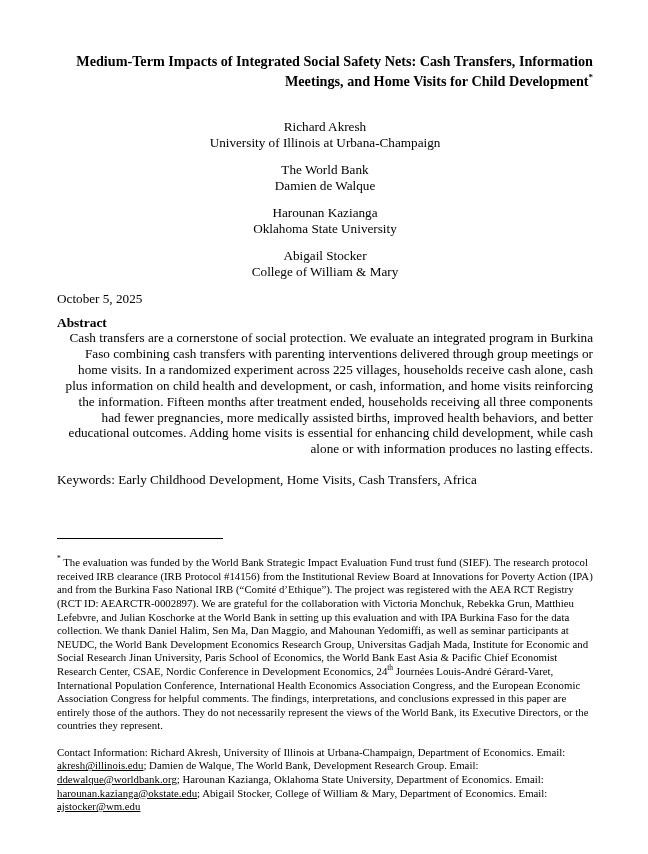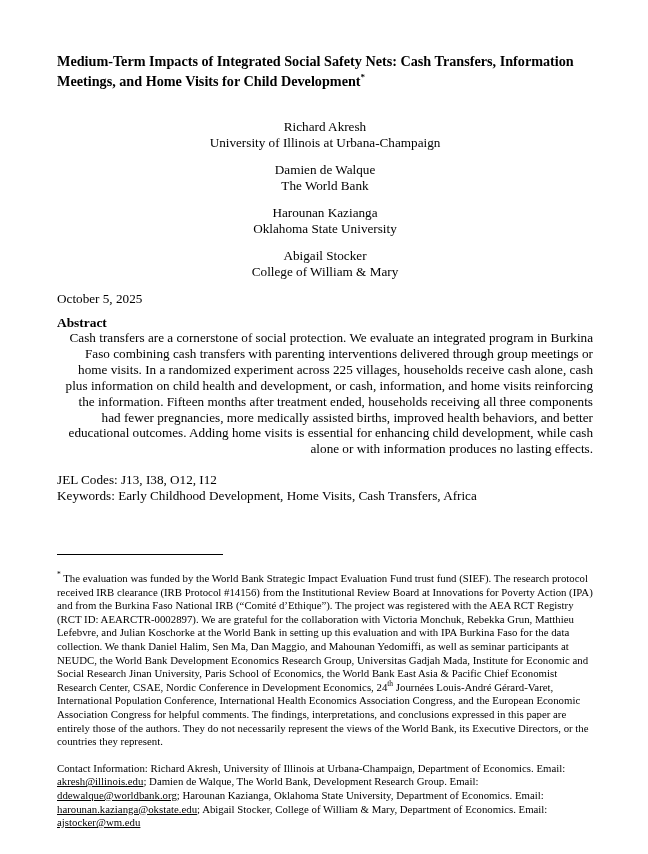--- a/index.html
+++ b/index.html
@@ -14,21 +14,21 @@
     color: #000000;
     font-family: "Liberation Serif", "DejaVu Serif", serif;
     position: relative;
     box-sizing: border-box;
     padding: 45px 55px 0 57px;
     overflow: hidden;
   }
   .title {
     font-size: 14.2px;
     font-weight: bold;
-    text-align: left;
+    text-align: right;
     line-height: 20px;
     margin: 6px 0 0 0;
   }
   .title sup {
     font-size: 9px;
     line-height: 0;
   }
   .authors {
     margin-top: 28px;
   }
@@ -92,41 +92,40 @@
   <div class="title">
     <span>Medium-Term Impacts of Integrated Social Safety Nets: Cash Transfers, Information Meetings, and Home Visits for Child Development</span><sup>*</sup>
   </div>
 
   <div class="authors">
       <div class="author-block">
         <div>Richard Akresh</div>
         <div>University of Illinois at Urbana-Champaign</div>
       </div>
       <div class="author-block">
+        <div>The World Bank</div>
         <div>Damien de Walque</div>
-        <div>The World Bank</div>
       </div>
       <div class="author-block">
         <div>Harounan Kazianga</div>
         <div>Oklahoma State University</div>
       </div>
       <div class="author-block">
         <div>Abigail Stocker</div>
         <div>College of William &amp; Mary</div>
       </div>
     </div>
 
   <div class="date-line">October 5, 2025</div>
 
   <div class="abstract-heading">Abstract</div>
 
   <p class="abstract-text">Cash transfers are a cornerstone of social protection. We evaluate an integrated program in Burkina Faso combining cash transfers with parenting interventions delivered through group meetings or home visits. In a randomized experiment across 225 villages, households receive cash alone, cash plus information on child health and development, or cash, information, and home visits reinforcing the information. Fifteen months after treatment ended, households receiving all three components had fewer pregnancies, more medically assisted births, improved health behaviors, and better educational outcomes. Adding home visits is essential for enhancing child development, while cash alone or with information produces no lasting effects.</p>
 
   <div class="jel-block">
-    <div>JEL Codes: J13, I38, O12, I12</div>
     <div>Keywords: Early Childhood Development, Home Visits, Cash Transfers, Africa</div>
   </div>
 
   <div class="footnote-sep"></div>
 
   <p class="footnote"><sup>*</sup><span> The evaluation was funded by the World Bank Strategic Impact Evaluation Fund trust fund (SIEF). The research protocol received IRB clearance (IRB Protocol #14156) from the Institutional Review Board at Innovations for Poverty Action (IPA) and from the Burkina Faso National IRB (“Comité d’Ethique”). The project was registered with the AEA RCT Registry (RCT ID: AEARCTR-0002897). We are grateful for the collaboration with Victoria Monchuk, Rebekka Grun, Matthieu Lefebvre, and Julian Koschorke at the World Bank in setting up this evaluation and with IPA Burkina Faso for the data collection. We thank Daniel Halim, Sen Ma, Dan Maggio, and Mahounan Yedomiffi, as well as seminar participants at NEUDC, the World Bank Development Economics Research Group, Universitas Gadjah Mada, Institute for Economic and Social Research Jinan University, Paris School of Economics, the World Bank East Asia &amp; Pacific Chief Economist Research Center, CSAE, Nordic Conference in Development Economics, 24</span><sup>th</sup><span> Journées Louis-André Gérard-Varet, International Population Conference, International Health Economics Association Congress, and the European Economic Association Congress for helpful comments. The findings, interpretations, and conclusions expressed in this paper are entirely those of the authors. They do not necessarily represent the views of the World Bank, its Executive Directors, or the countries they represent.</span></p>
 
   <p class="footnote contact"><span>Contact Information: Richard Akresh, University of Illinois at Urbana-Champaign, Department of Economics. Email: </span><a class="email-link">akresh@illinois.edu</a><span>; Damien de Walque, The World Bank, Development Research Group. Email: </span><a class="email-link">ddewalque@worldbank.org</a><span>; Harounan Kazianga, Oklahoma State University, Department of Economics. Email: </span><a class="email-link">harounan.kazianga@okstate.edu</a><span>; Abigail Stocker, College of William &amp; Mary, Department of Economics. Email: </span><a class="email-link">ajstocker@wm.edu</a></p>
 
 </div>

